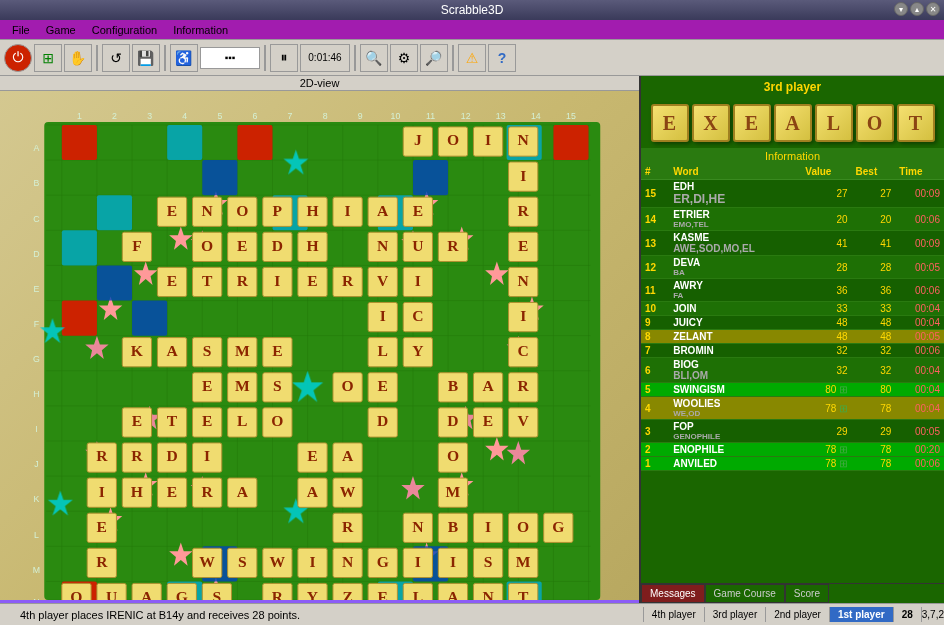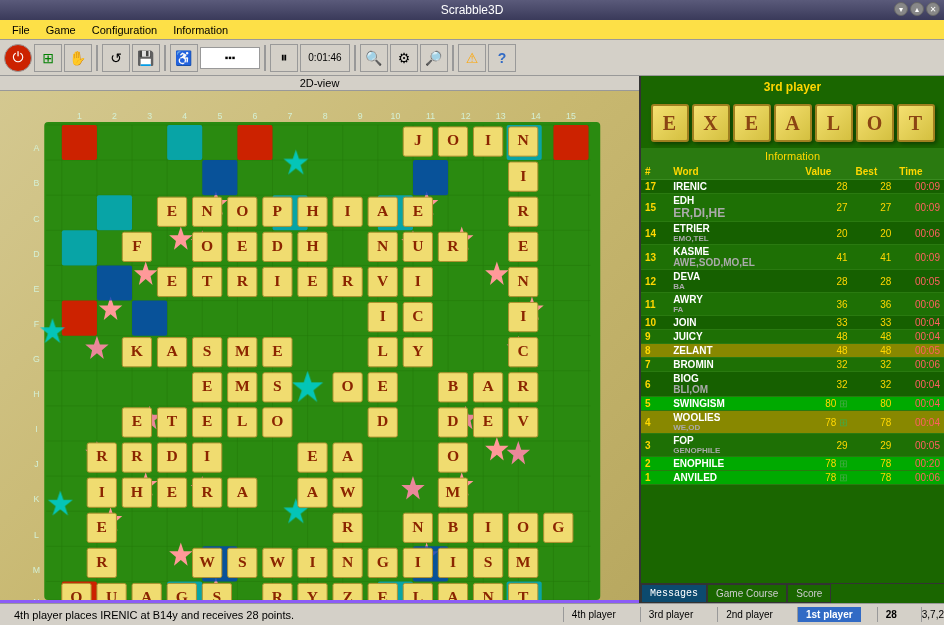--- a/index.html
+++ b/index.html
@@ -32,21 +32,21 @@
       cursor: pointer;
       font-size: 8px;
       display: flex; align-items: center; justify-content: center;
     }
     .win-btn.minimize { background: #888; }
     .win-btn.maximize { background: #888; }
     .win-btn.close { background: #888; }
 
     
     #menubar {
-      background: #fde047;
+      background: #a21caf;
       border-bottom: 1px solid #999;
       display: flex;
       align-items: center;
       height: 20px;
       padding: 0 4px;
     }
     .menu-item {
       padding: 2px 8px;
       cursor: pointer;
       font-size: 11px;
@@ -210,42 +210,41 @@
       border-top: 1px solid #333;
     }
     .bottom-tab {
       padding: 3px 8px;
       font-size: 10px;
       color: #ccc;
       cursor: pointer;
       border: 1px solid #333;
     }
     .bottom-tab.active {
-      background: #0c4a6e;
+      background: #7f1d1d;
       color: white;
-      font-family: Liberation Mono, monospace;
     }
 
     
     #statusbar {
       background: #d4d0c8;
       border-top: 1px solid #999;
       height: 22px;
       display: flex;
       align-items: center;
       font-size: 11px;
     }
     #status-left {
       flex: 1;
-      padding: 0 14px;
+      padding: 0 20px;
       color: #000;
     }
     #status-right {
       display: flex;
-      gap: 16px;
+      gap: 0;
     }
     .status-player {
       padding: 2px 8px;
       border-left: 1px solid #999;
       font-size: 10px;
       cursor: pointer;
     }
     .status-player.active { background: #316ac5; color: white; font-weight: bold; }
     .status-score { padding: 2px 8px; border-left: 1px solid #999; font-size: 10px; font-weight: bold; }
     .status-coords { padding: 2px 0; border-left: 1px solid #999; font-size: 10px; }
@@ -700,30 +699,20 @@
         <thead>
           <tr>
             <th>#</th>
             <th>Word</th>
             <th>Value</th>
             <th>Best</th>
             <th>Time</th>
           </tr>
         </thead>
         <tbody id="info-tbody">
-        <tr>
-    <td class="row-num">17</td>
-    <td class="word-col">
-      <div>IRENIC</div>
-
-    </td>
-    <td class="value-col">28</td>
-    <td class="best-col">28</td>
-    <td class="time-col">00:09</td>
-  </tr>
             <tr>
     <td class="row-num">15</td>
     <td class="word-col">
       <div>EDH</div>
       <div style="font-size:12px;color:#aaa">ER,DI,HE</div>
     </td>
     <td class="value-col">27</td>
     <td class="best-col">27</td>
     <td class="time-col">00:09</td>
   </tr>

